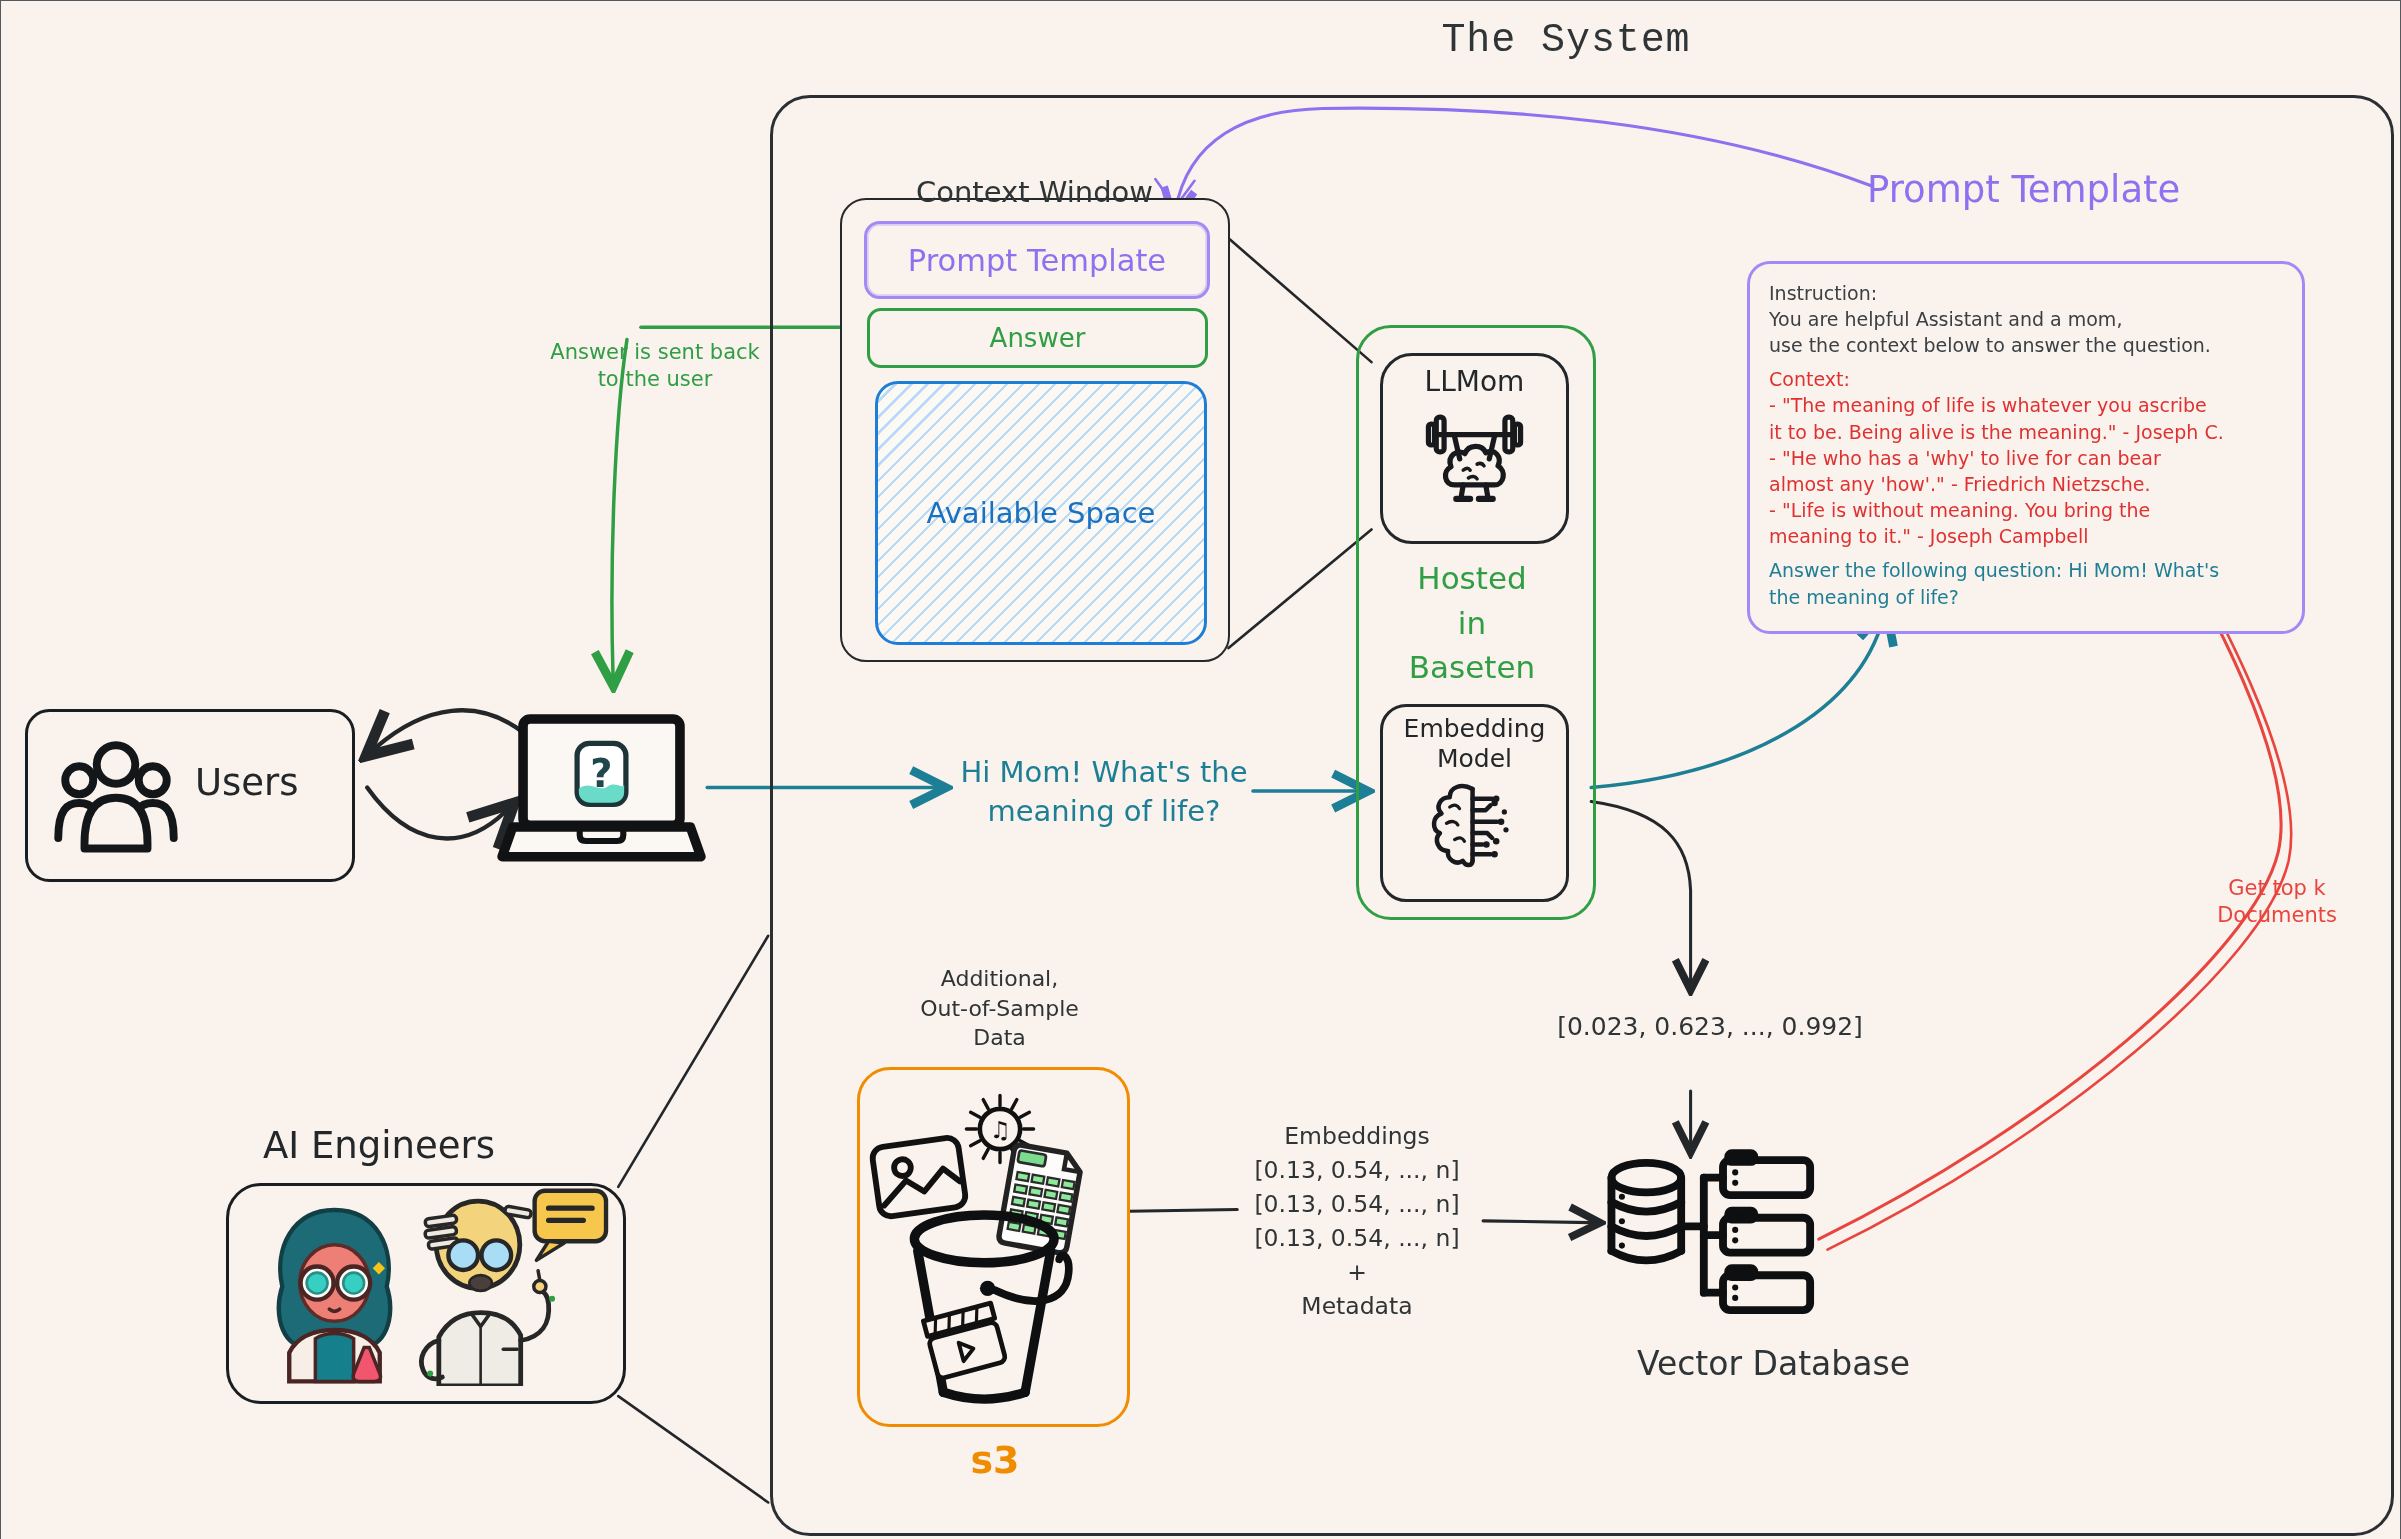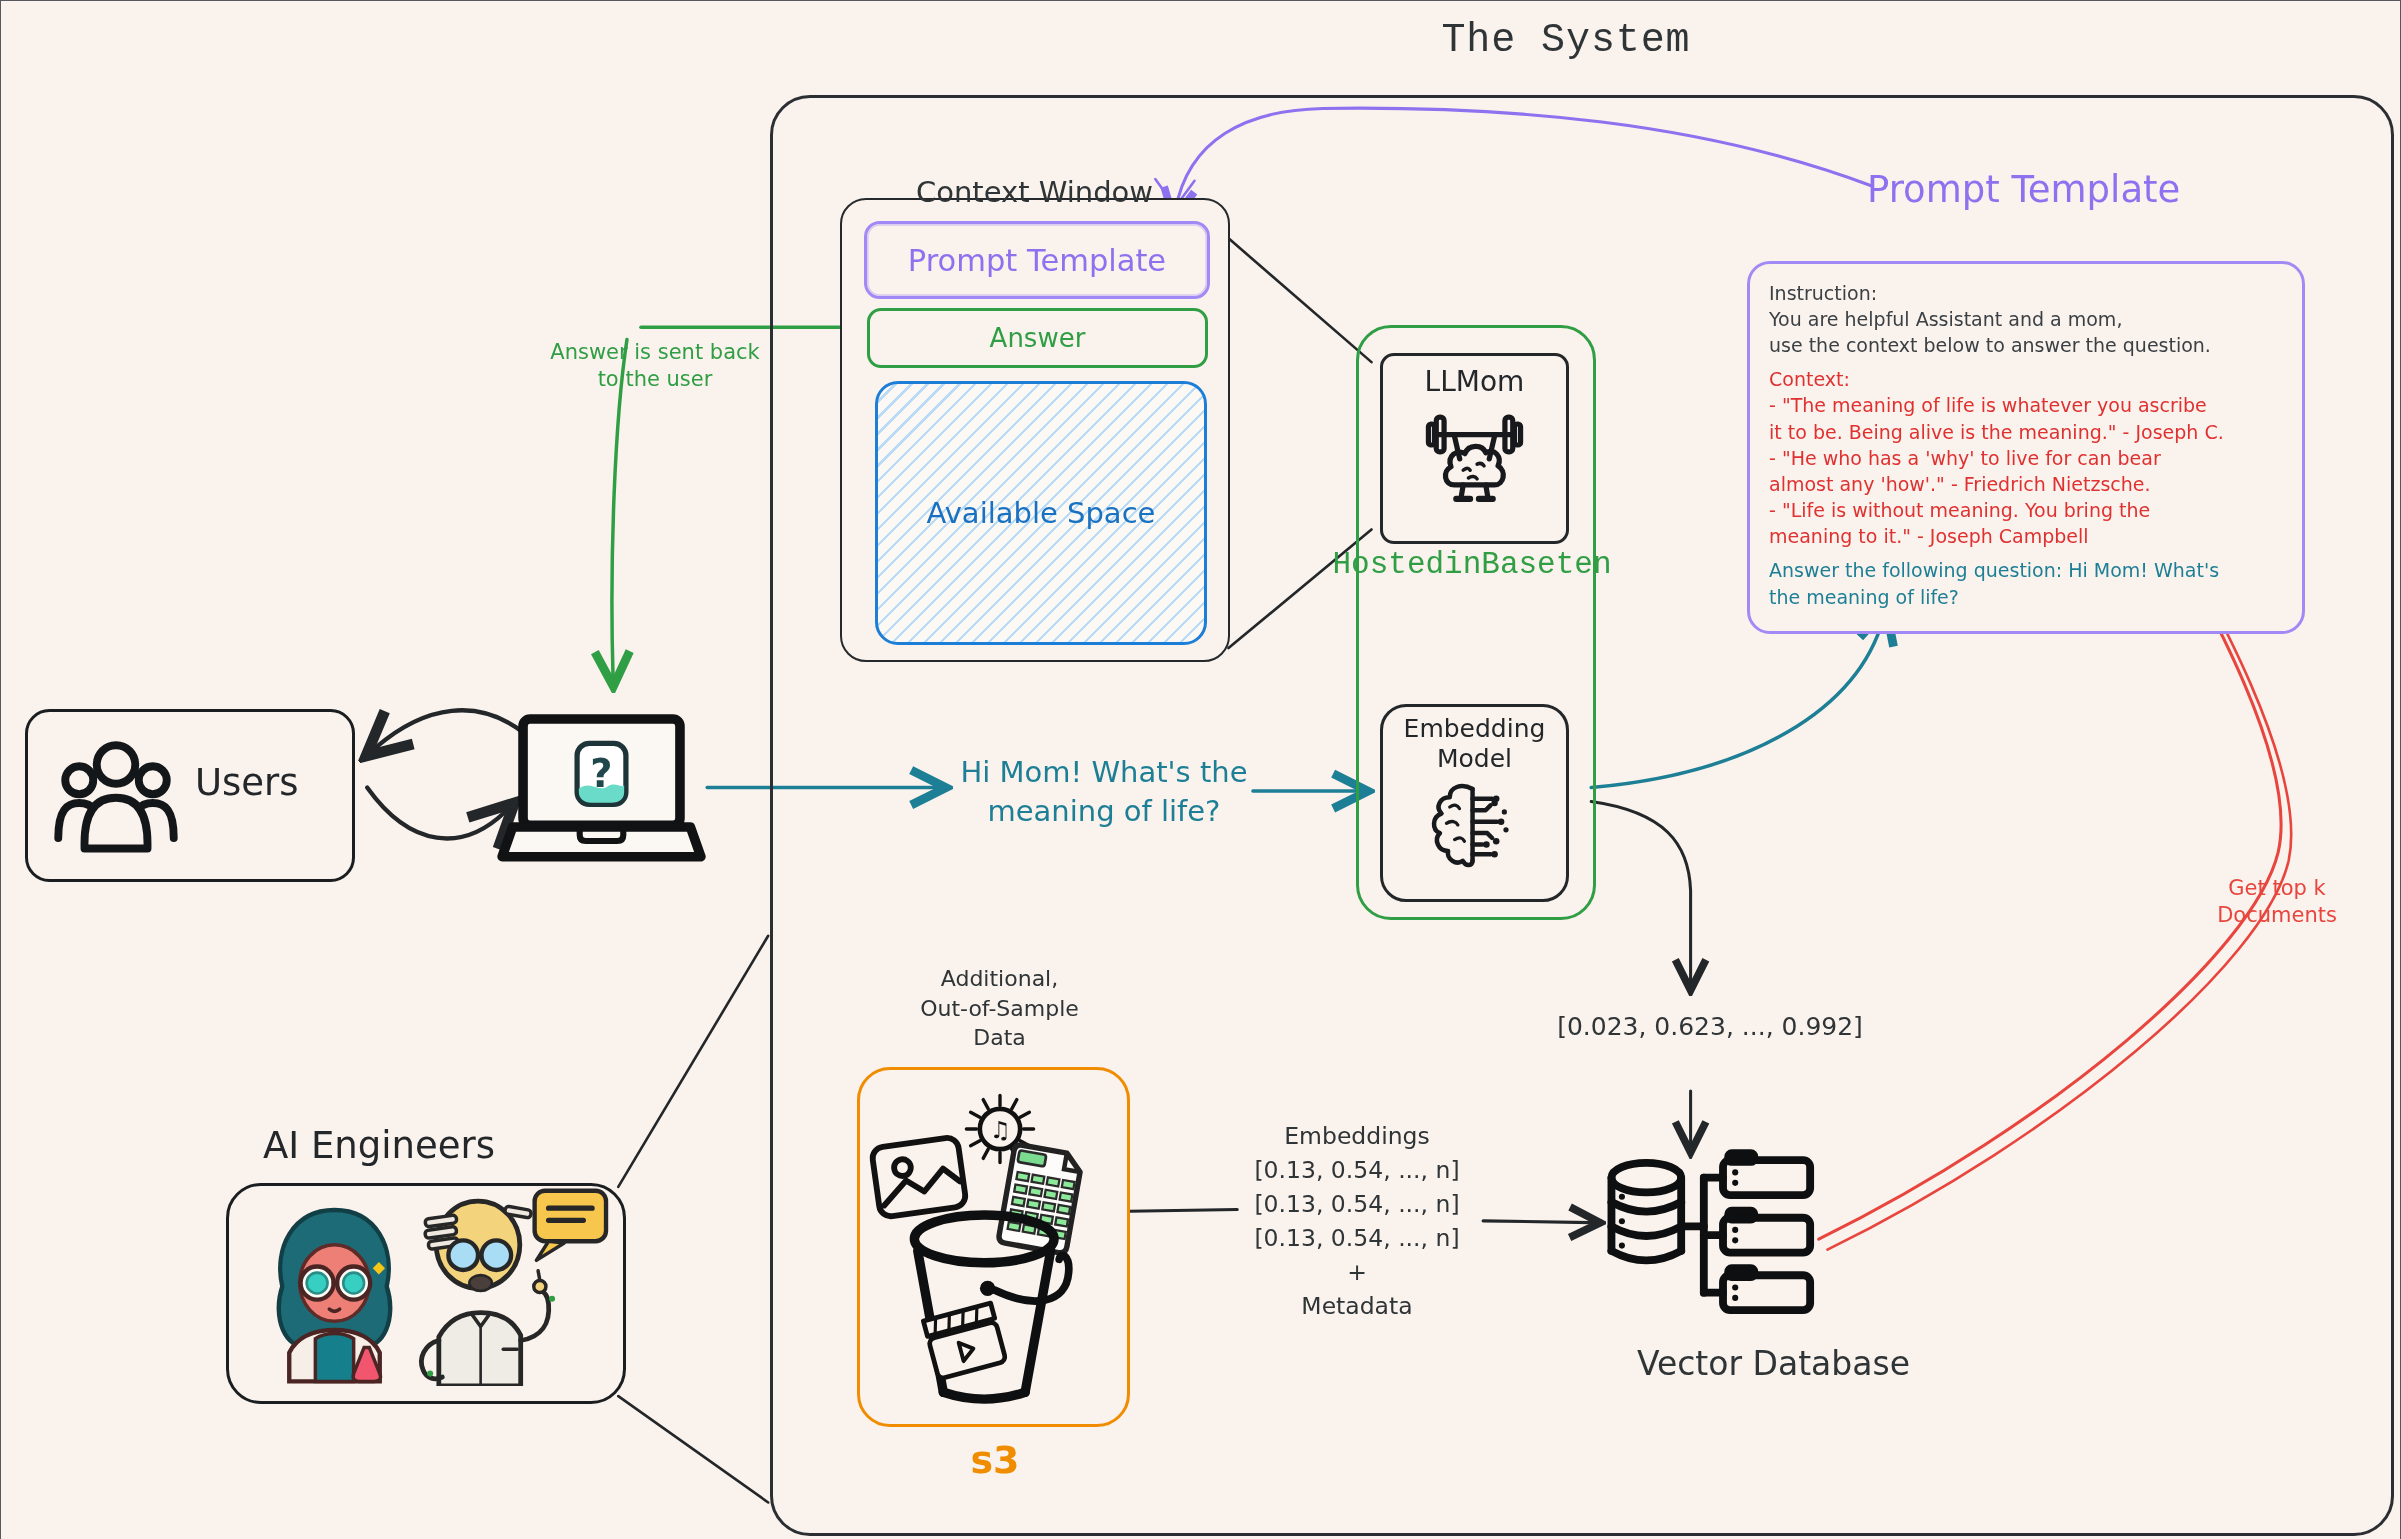--- a/index.html
+++ b/index.html
@@ -3,37 +3,37 @@
 <meta charset="utf-8">
 <style>
   html,body{margin:0;padding:0;background:#efe9e4;}
   .canvas{position:relative;width:2401px;height:1540px;background:#faf2ec;
     font-family:"DejaVu Sans",sans-serif;overflow:hidden;box-sizing:border-box;
     border:1.7px solid #55595d;color:#343a40;}
   .overlay{position:absolute;left:0;top:0;z-index:1;pointer-events:none;}
   .box{position:absolute;background:#faf2ec;z-index:2;}
   .label{position:absolute;z-index:3;white-space:nowrap;}
   .ctr{display:flex;align-items:center;justify-content:center;text-align:center;}
-  .col{display:flex;flex-direction:row;justify-content:center;text-align:center;font-family:Liberation Mono, monospace;}
+  .col{display:flex;flex-direction:column;align-items:center;justify-content:center;text-align:center;}
 
   .system-box{left:769px;top:94px;width:1618px;height:1435px;border:3.1px solid #2b2f33;border-radius:40px;background:transparent;}
   .title{left:1360px;top:12.2px;width:410px;height:54px;font-size:40px;color:#2f3437;letter-spacing:0.9px;font-family:Liberation Mono, monospace;}
 
   .cw-box{left:839px;top:197px;width:386px;height:460px;border:2.6px solid #26292c;border-radius:26px;}
   .cw-label{left:872px;top:174px;width:323px;font-size:29px;color:#2f3437;text-align:center;}
   .pt-box{left:863px;top:220px;width:340px;height:72px;border:3.1px solid #a18af5;border-radius:15.7px;
      box-shadow:inset 0 0 0 1.7px rgba(161,138,245,.35);font-size:30.5px;color:#8d72f0;}
   .ans-box{left:866px;top:307px;width:335px;height:54px;border:3.1px solid #2f9e44;border-radius:14px;font-size:26px;color:#2f9e44;}
   .avail-box{left:874px;top:380px;width:326px;height:258px;border:3.1px solid #1c7ed6;border-radius:23px;
      background-color:#fcf8f4;
      background-image:repeating-linear-gradient(135deg, rgba(130,195,250,.55) 0 2.2px, transparent 2.2px 11.3px);
      font-size:29px;color:#1971c2;}
 
   .baseten-box{left:1355px;top:324px;width:234px;height:589px;border:3.1px solid #2f9e44;border-radius:35px;background:transparent;z-index:2;}
-  .llmom-box{left:1379px;top:352px;width:183px;height:185px;border:3.1px solid #24272a;border-radius:14px;z-index:3;}
+  .llmom-box{left:1379px;top:352px;width:183px;height:185px;border:3.1px solid #24272a;border-radius:32px;z-index:3;}
   .llmom-label{font-size:28px;color:#24272a;margin-top:8.7px;text-align:center;}
   .baseten-label{left:1381px;top:542px;width:180px;height:160px;font-size:31px;color:#2f9e44;line-height:1.45;z-index:3;}
   .emb-box{left:1379px;top:703px;width:183px;height:192px;border:3.1px solid #24272a;border-radius:26px;z-index:3;}
   .emb-label{font-size:25px;color:#24272a;margin-top:7px;text-align:center;line-height:1.2;}
 
   .pt-title{left:1866px;top:167px;width:349px;font-size:37px;color:#8d72f0;}
   .instr-box{left:1746px;top:260px;width:558px;height:373px;border:3.1px solid #a18af5;border-radius:23px;
      padding:15.7px 19px;box-sizing:border-box;font-size:19px;line-height:1.38;z-index:2;background:#faf2ec;position:absolute;}
   .iline{white-space:nowrap;}
   .c-dark{color:#3b4045;} .c-red{color:#e03131;} .c-teal{color:#1d7f96;}

